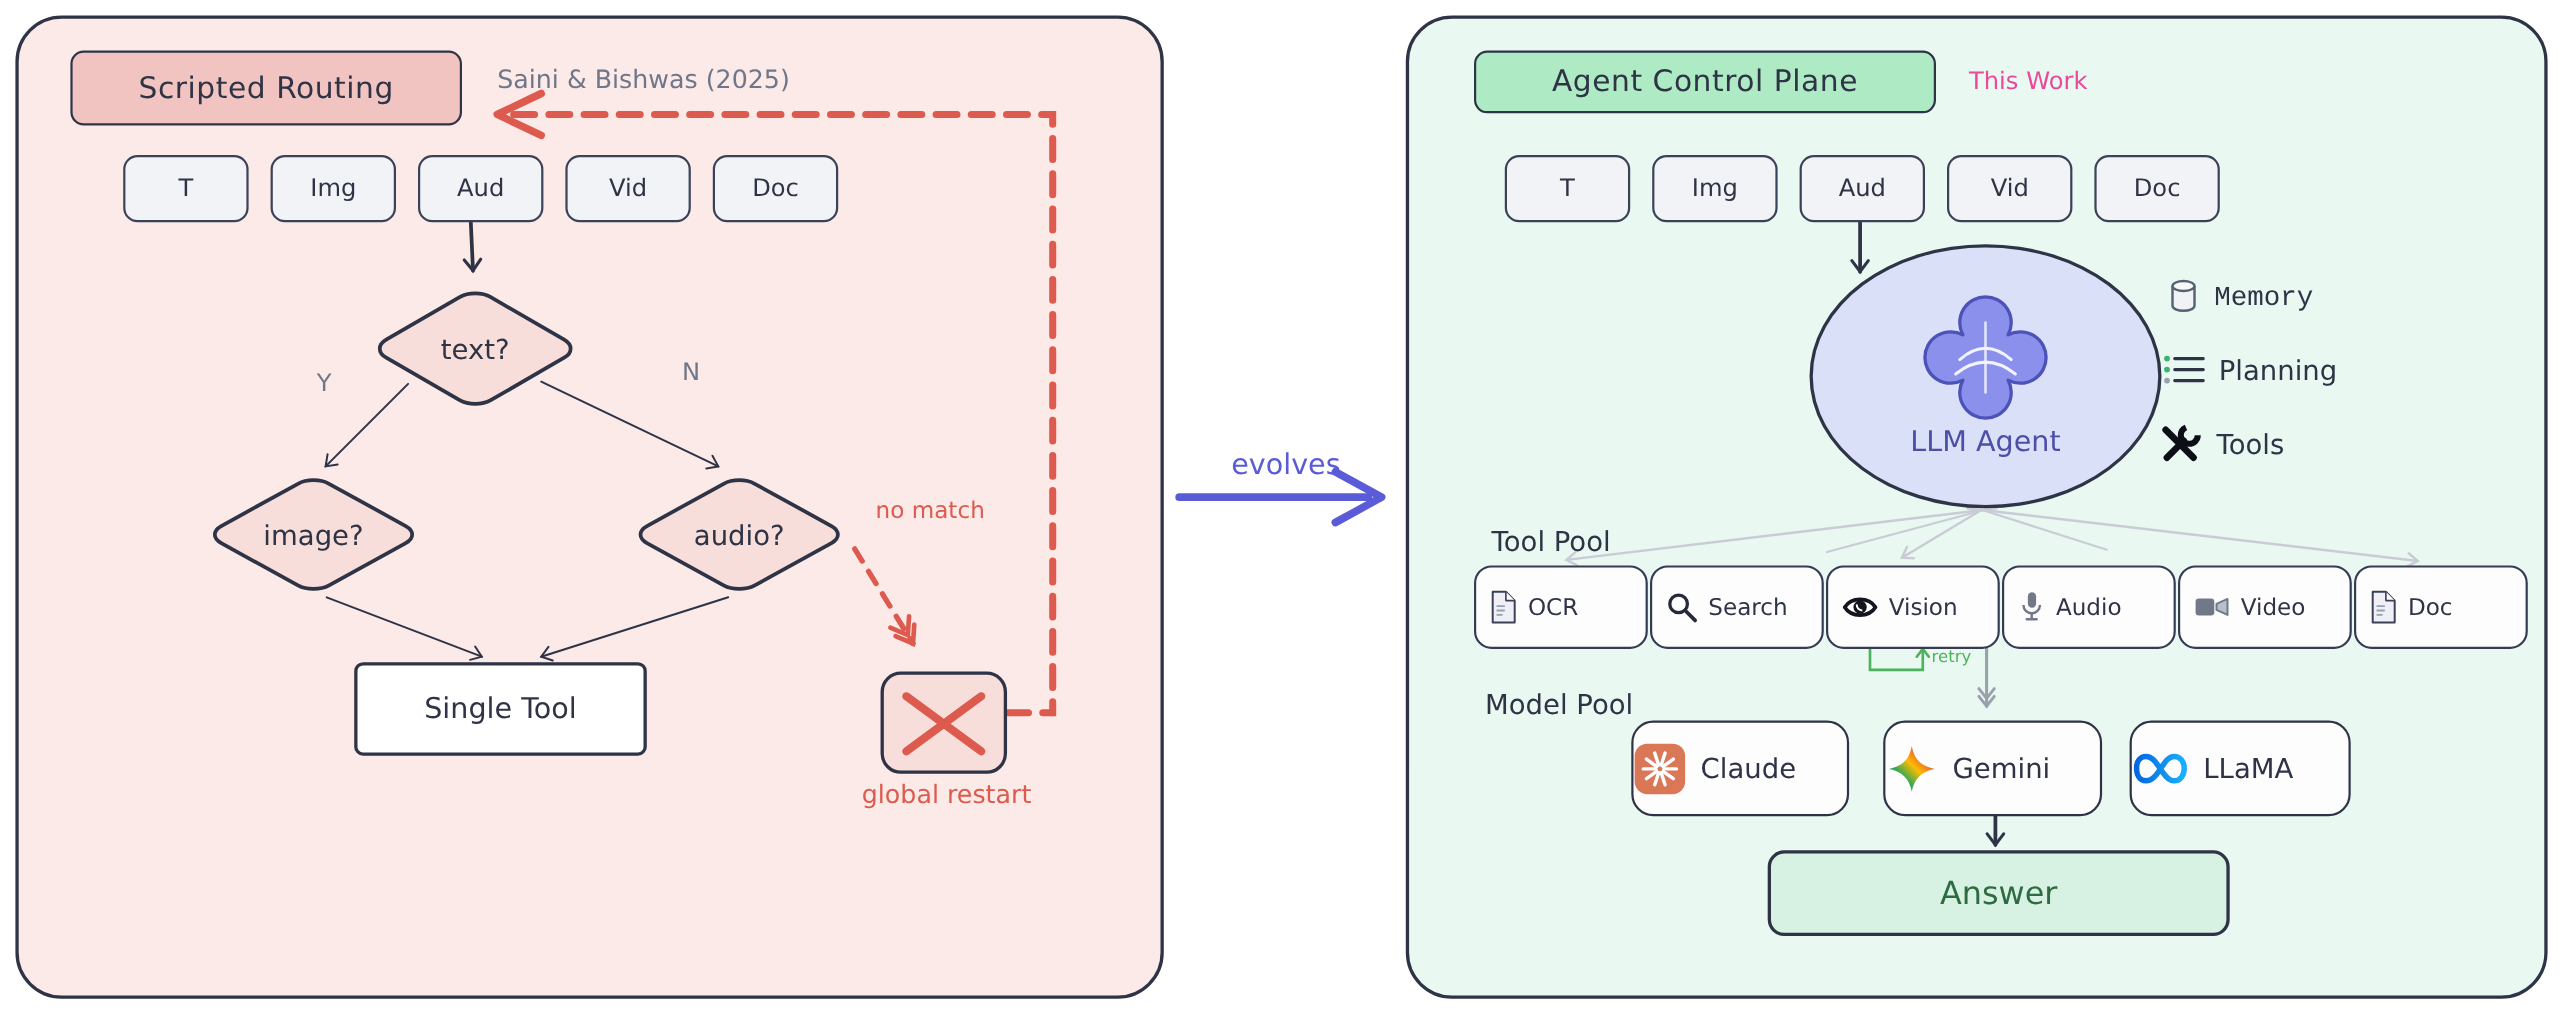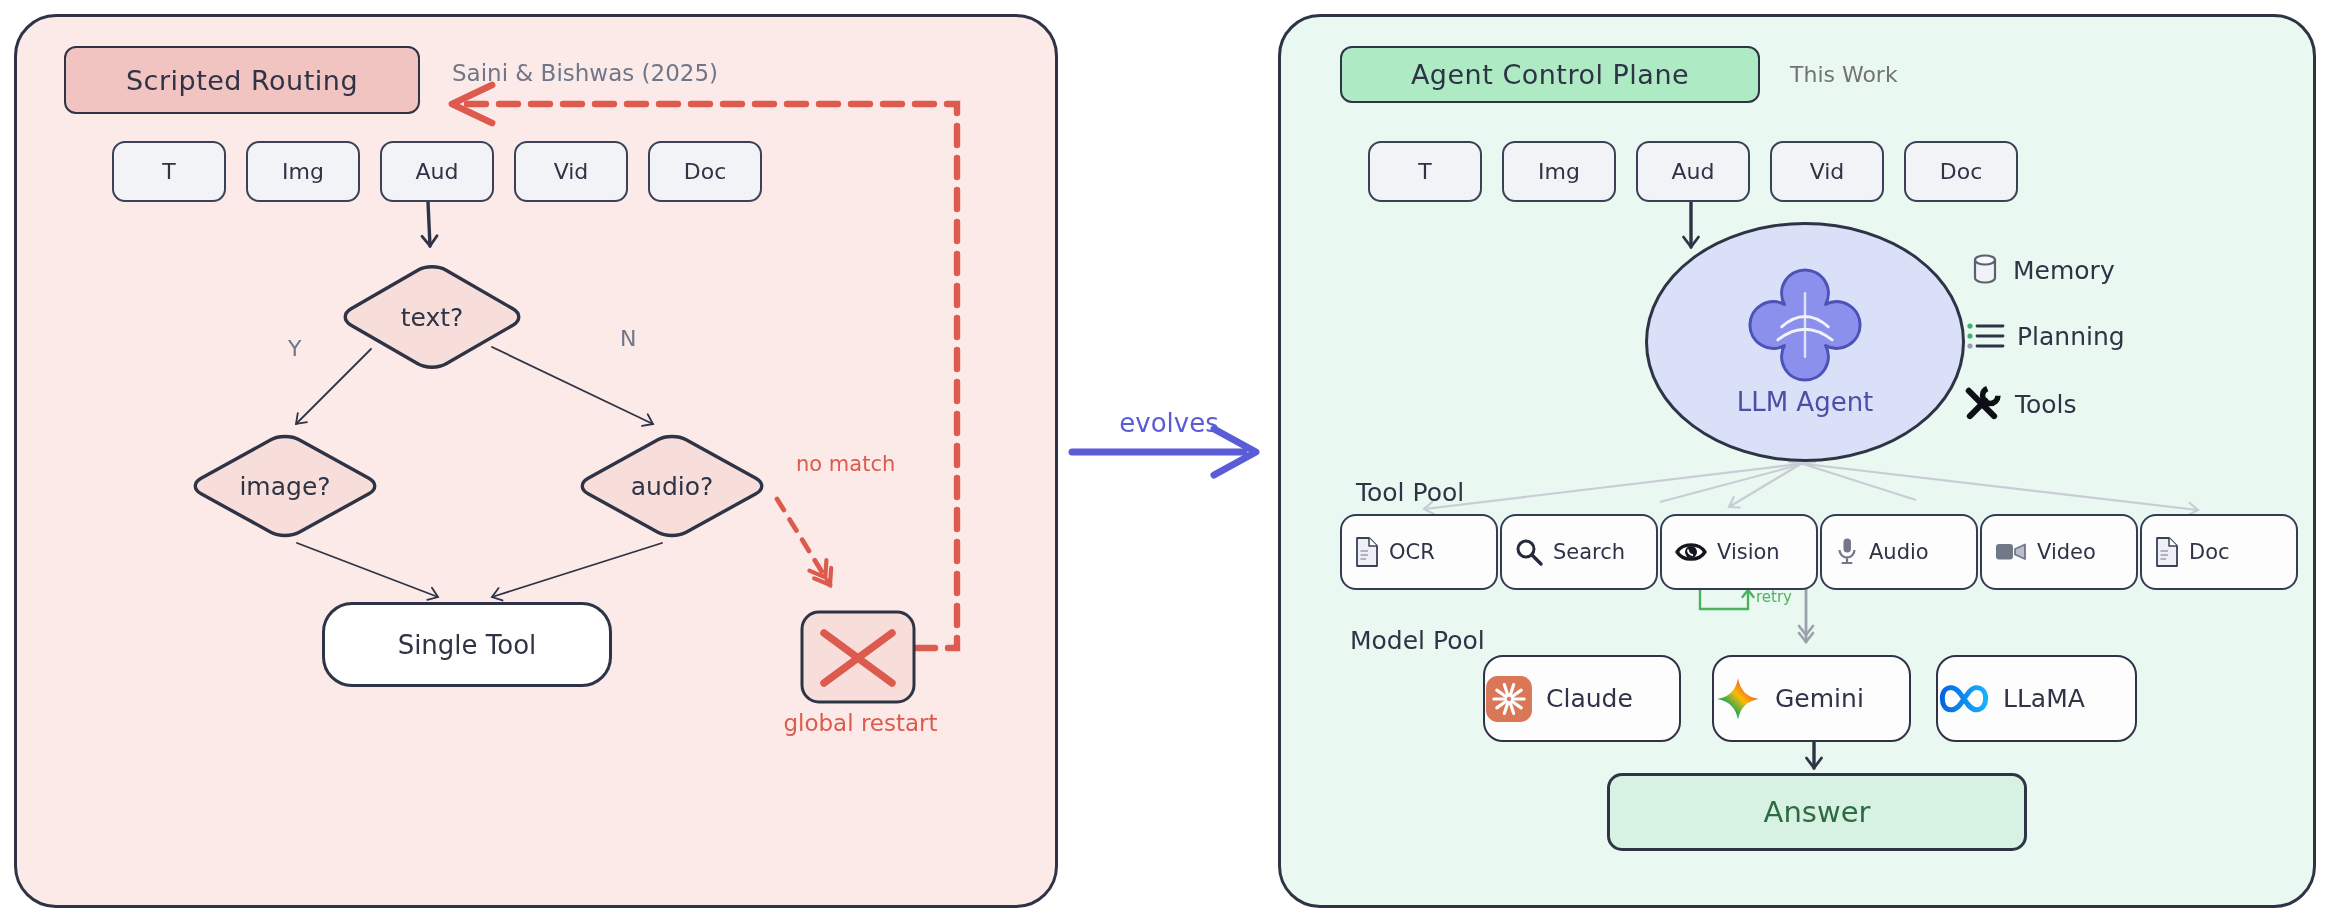--- a/index.html
+++ b/index.html
@@ -122,33 +122,33 @@
     <span>Doc</span>
     </div>
 
   <div class="abs dlabel" style="left:337px;top:262px;width:190px;height:110px;">text?</div>
   <div class="abs dlabel" style="left:187px;top:432px;width:196px;height:108px;">image?</div>
   <div class="abs dlabel" style="left:574px;top:432px;width:196px;height:108px;">audio?</div>
 
   <div class="abs small-gray" style="left:288px;top:336px;">Y</div>
   <div class="abs small-gray" style="left:620px;top:326px;">N</div>
 
-  <div class="abs node" style="left:322px;top:602px;width:290px;height:85px;background:#ffffff;border-radius:30px;font-size:26px;">
+  <div class="abs node" style="left:322px;top:602px;width:266px;height:85px;background:#ffffff;border-radius:8px;font-size:26px;">
     <span>Single Tool</span>
   </div>
 
   <div class="abs" style="left:796px;top:452px;font-size:21px;color:#dd5a4e;z-index:10;">no match</div>
   <div class="abs" style="left:778px;top:710px;width:165px;text-align:center;font-size:23px;color:#dd5a4e;z-index:10;">global restart</div>
 
   <div class="abs" style="left:1106px;top:408px;width:126px;text-align:center;font-size:26px;color:#5a5bd7;z-index:10;">evolves</div>
 
   <div class="abs badge" style="left:1340px;top:46px;width:420px;height:57px;background:#aeeac4;">
     <span>Agent Control Plane</span>
   </div>
-  <div class="abs credit" style="left:1790px;top:62px;font-size:22px;color:#737373;">This Work</div>
+  <div class="abs credit" style="left:1790px;top:62px;font-size:22px;color:#ec4899;">This Work</div>
 
   <div class="chip" style="left:1368px;">
     <span>T</span>
     </div>
   <div class="chip" style="left:1502px;">
     <span>Img</span>
     </div>
   <div class="chip" style="left:1636px;">
     <span>Aud</span>
     </div>
@@ -164,21 +164,21 @@
       <svg width="116" height="116" viewBox="-62 -62 124 124">
         <path d="M-22,-22 A25,25 0 1 1 22,-22 A25,25 0 1 1 22,22 A25,25 0 1 1 -22,22 A25,25 0 1 1 -22,-22 Z" fill="#8a90ec" stroke="#4d52b8" stroke-width="3.2" stroke-linejoin="round"></path>
         <path d="M0,-34 V34" stroke="#dfe3fb" stroke-width="2.6" stroke-linecap="round"></path>
         <path d="M-25,2 Q0,-20 25,2" fill="none" stroke="#f2f3fe" stroke-width="3" stroke-linecap="round"></path>
         <path d="M-29,16 Q0,-7 29,16" fill="none" stroke="#f2f3fe" stroke-width="3" stroke-linecap="round"></path>
       </svg>
     </span>
     <span style="font-size:26px;color:#4b4fa6;">LLM Agent</span>
   </div>
 
-  <div class="abs cap-row" style="left:1968px;top:252px;">
+  <div class="abs cap-row" style="left:1968px;top:252px;font-family:Liberation Mono, monospace;">
     <span class="card-icon">
       <svg width="34" height="36" viewBox="0 0 34 36">
         <path d="M7,8 v18 a10,4.5 0 0 0 20,0 V8" fill="#f1f2f6" stroke="#596070" stroke-width="2.2"></path>
         <ellipse cx="17" cy="8" rx="10" ry="4.5" fill="#f7f8fb" stroke="#596070" stroke-width="2.2"></ellipse>
       </svg>
     </span>
     <span>Memory</span>
   </div>
   <div class="abs cap-row" style="left:1966px;top:320px;">
     <span class="card-icon">

